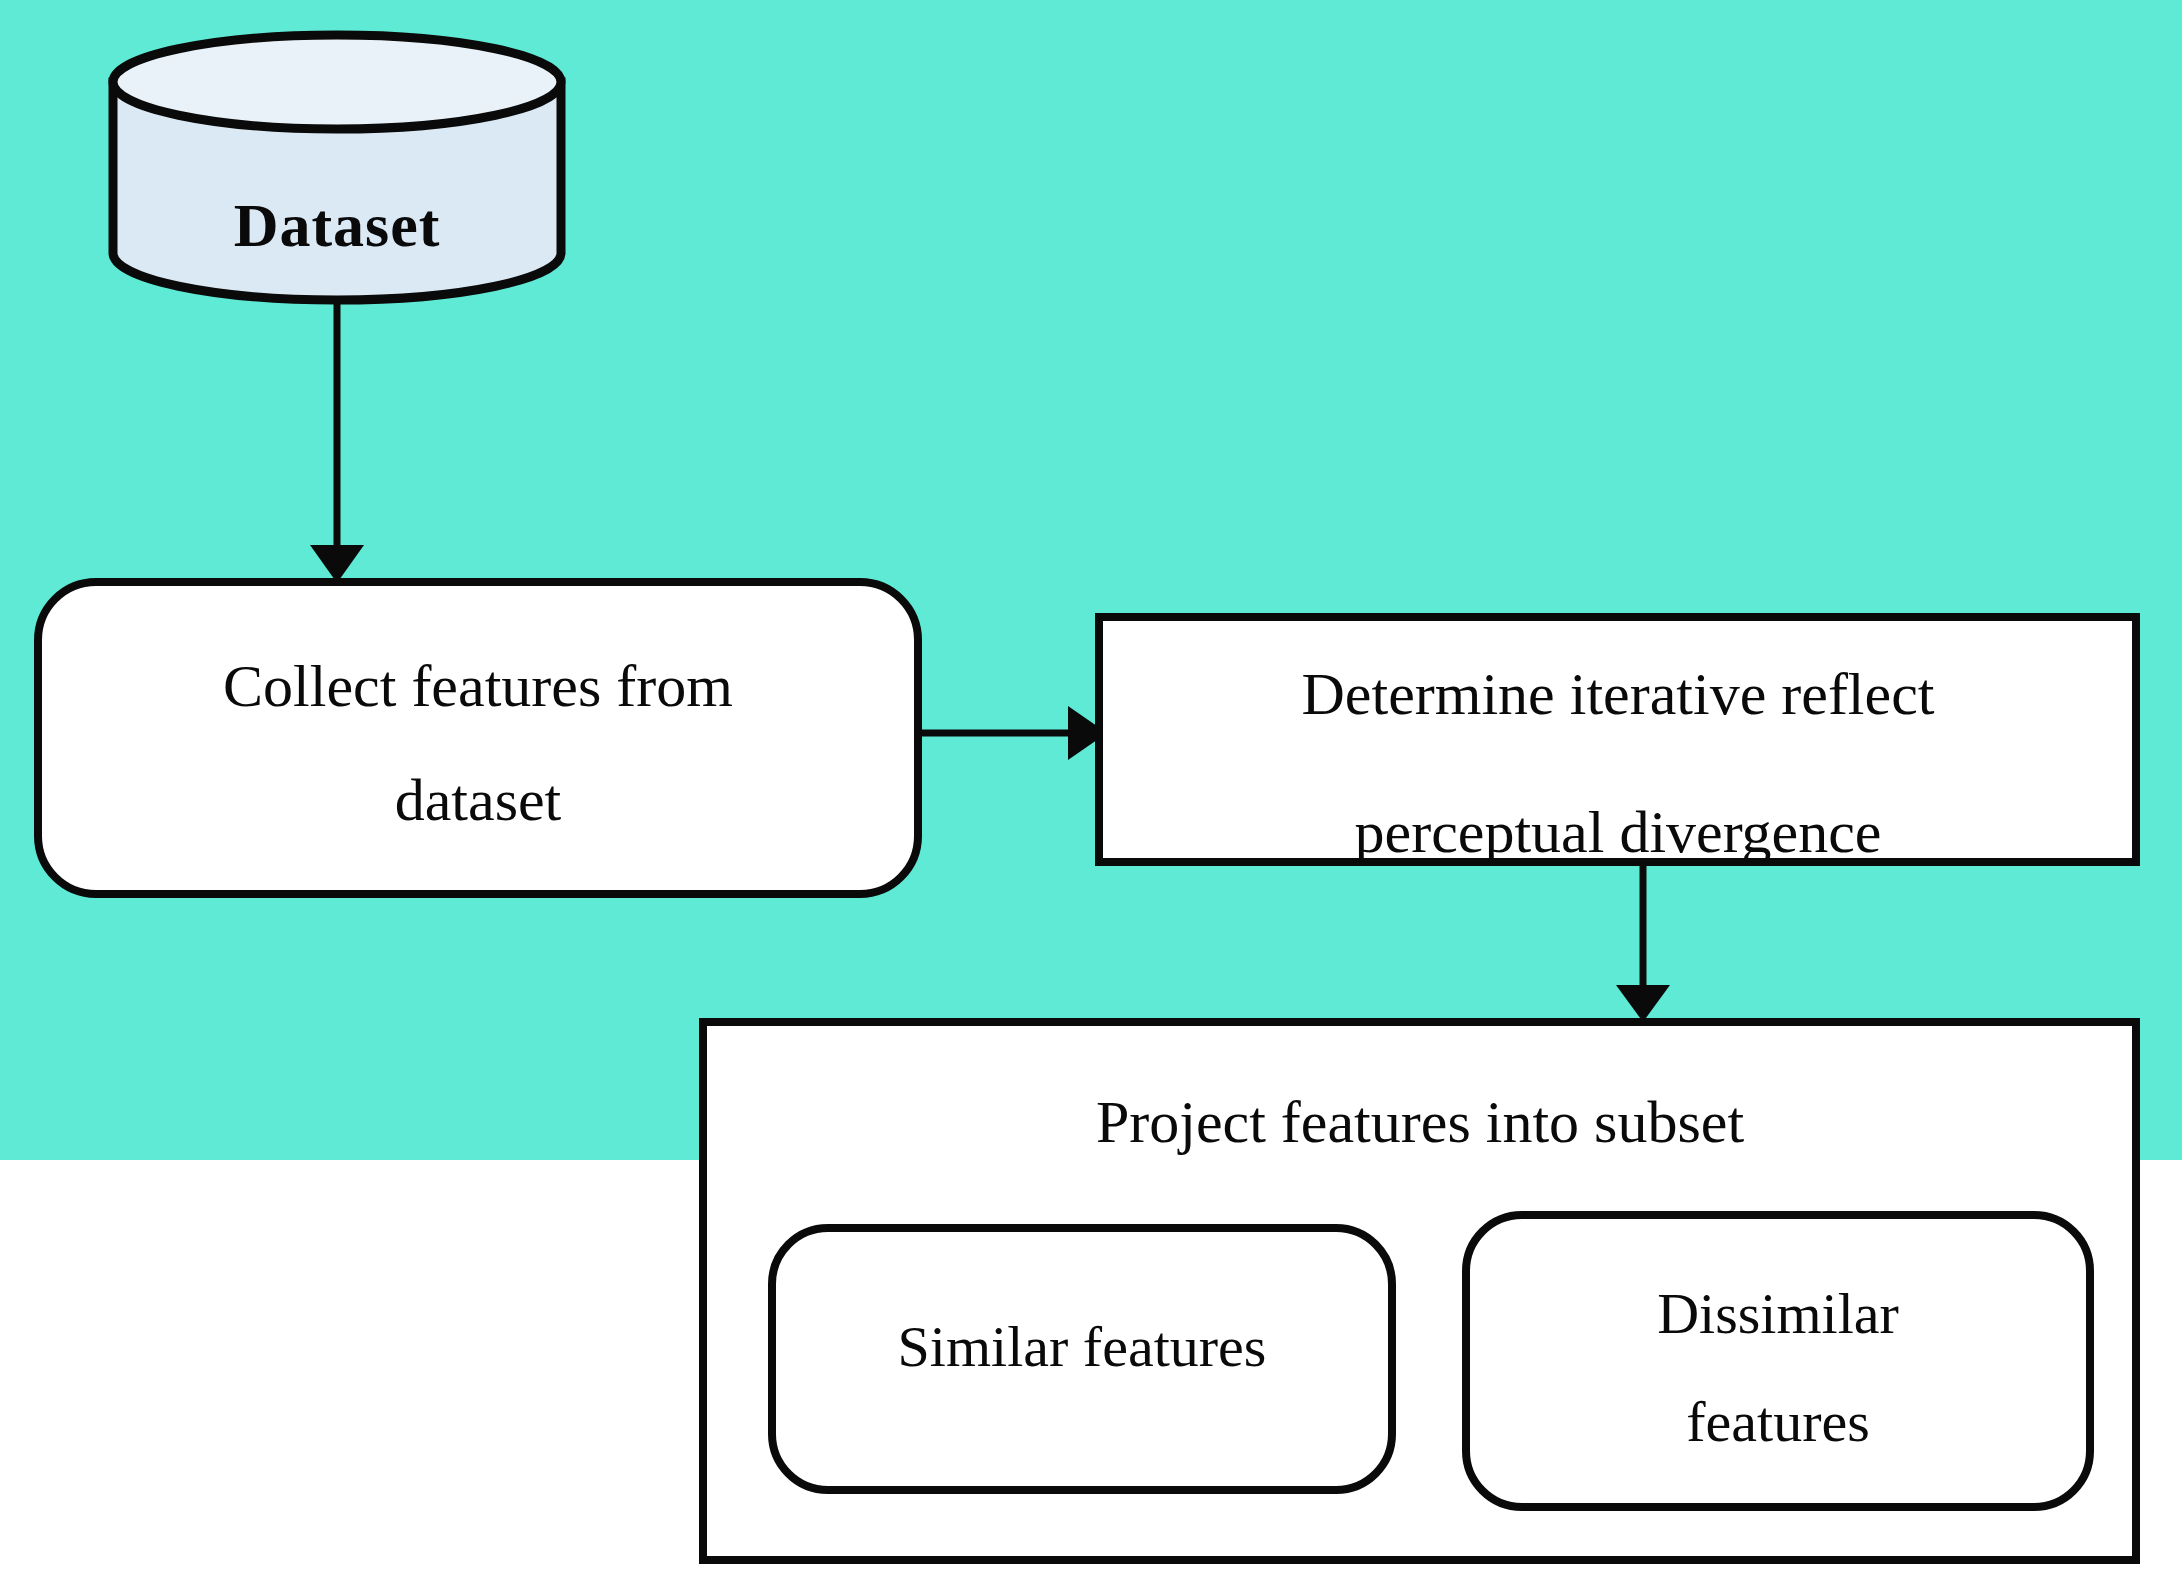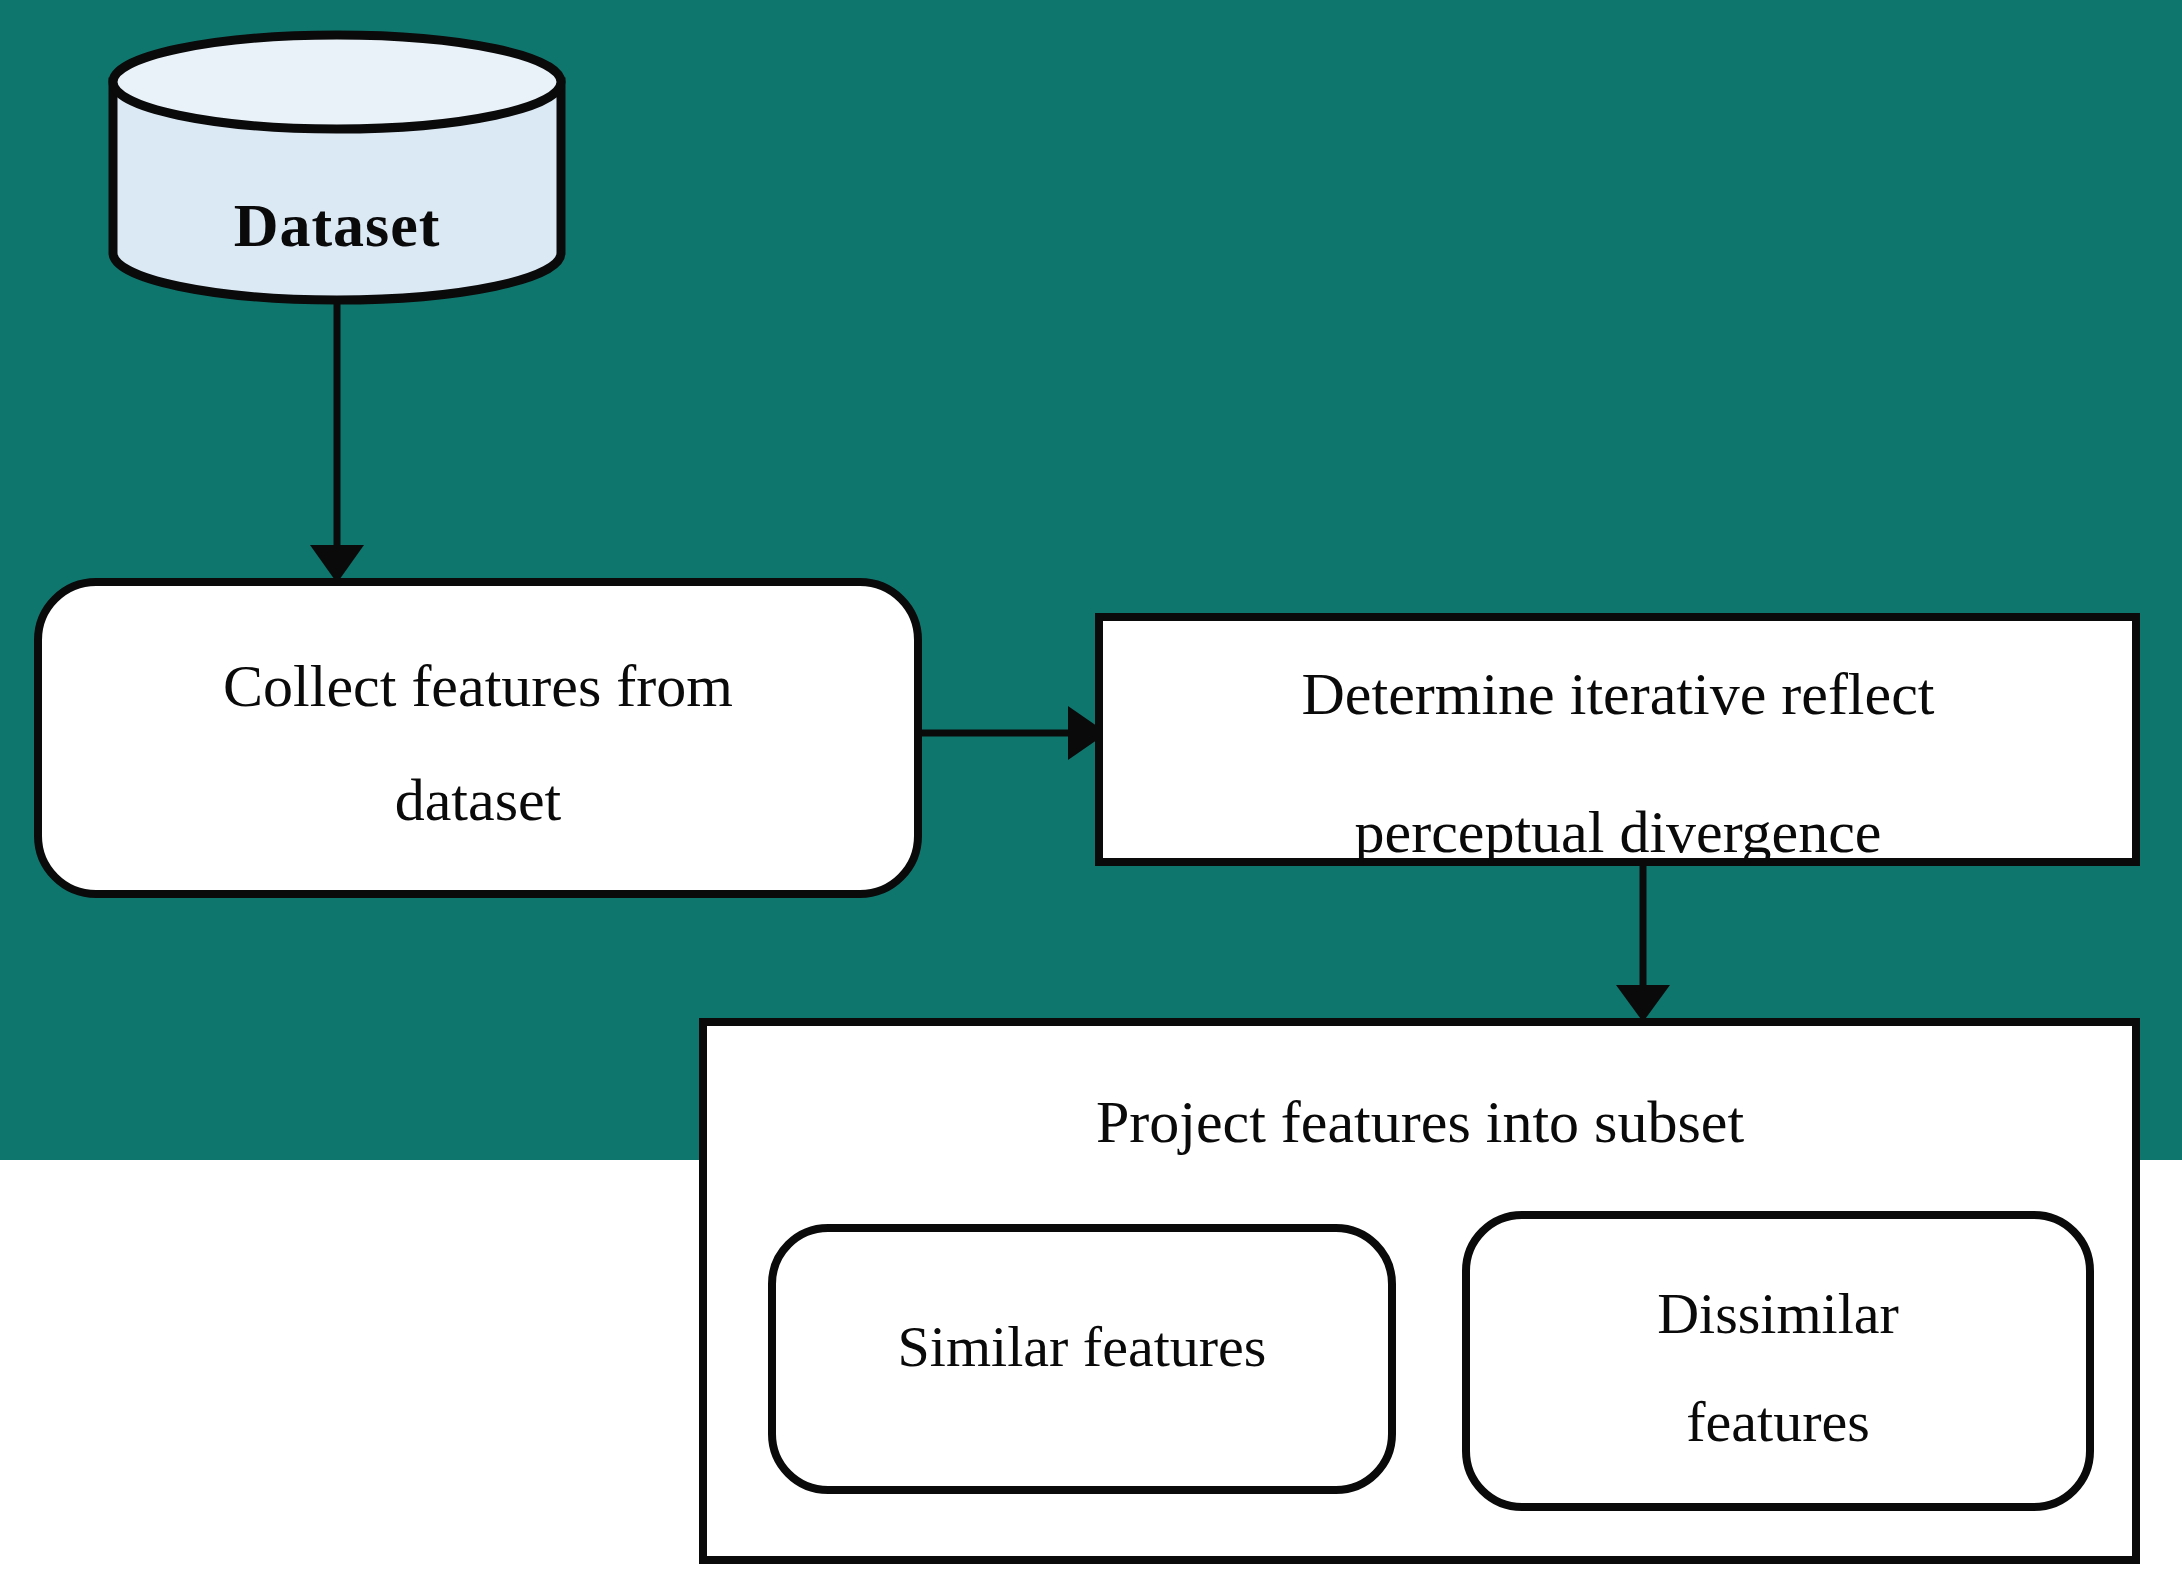--- a/index.html
+++ b/index.html
@@ -10,21 +10,21 @@
   body {
     width: 2182px;
     height: 1584px;
     overflow: hidden;
     font-family: "Liberation Serif", "DejaVu Serif", serif;
   }
   #diagram-root {
     position: relative;
     width: 2182px;
     height: 1160px;
-    background: #0f766e;
+    background: #5eead4;
     text-align: right;
   }
   svg.flow {
     position: absolute;
     left: 0;
     top: 0;
     width: 2182px;
     height: 1584px;
     display: block;
   }

